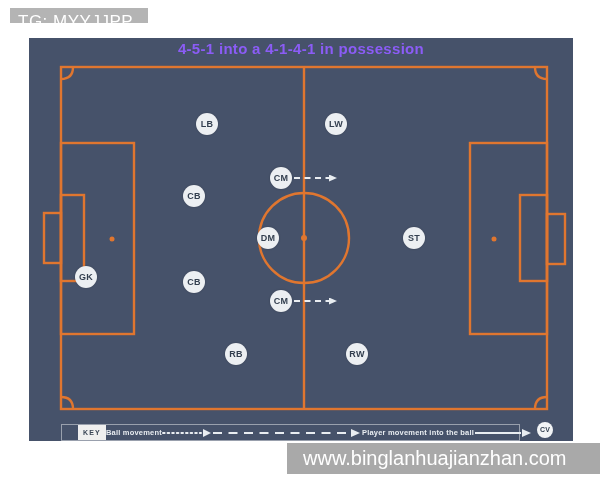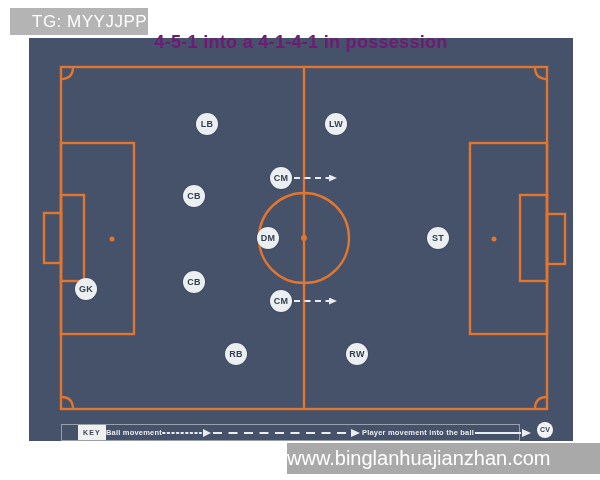--- a/index.html
+++ b/index.html
@@ -6,38 +6,38 @@
   body{
     width:600px;height:480px;background:#ffffff;overflow:hidden;
     font-family:"Liberation Sans", sans-serif;
     position:relative;
   }
   *{box-sizing:border-box;}
   .stage{position:absolute;left:0;top:0;width:600px;height:480px;}
 
   
   .wm-top{
-    position:absolute;left:10px;top:8px;width:138px;height:27px;
+    position:absolute;left:10px;top:8px;width:138px;height:15px;
     background:var(--wm-top-bg,#b4b4b4);color:var(--wm-text,#fff);
-    font-size:17px;line-height:27px;padding-left:22px;letter-spacing:.5px;
+    font-size:17px;line-height:27px;padding-left:8px;letter-spacing:.5px;text-decoration:underline;
   }
   .wm-bottom{
     position:absolute;left:287px;top:443px;width:313px;height:31px;
     background:var(--wm-bottom-bg,#a9a9a9);color:var(--wm-text,#fff);
-    font-size:20px;line-height:31px;padding-left:0;
+    font-size:20px;line-height:31px;padding-left:16px;
   }
 
   
   .panel{
     position:absolute;left:29px;top:38px;width:544px;height:403px;
     background:var(--panel-bg,#46526a);
   }
   .title{
-    position:absolute;left:29px;top:32px;width:544px;
-    text-align:center;color:#701a75;font-size:18px;font-weight:bold;
+    position:absolute;left:29px;top:40px;width:544px;
+    text-align:center;color:#8b5cf6;font-size:15px;font-weight:bold;
     letter-spacing:.3px;
   }
 
   svg.pitch{position:absolute;left:0;top:0;pointer-events:none;}
   .pitch-line{stroke:var(--pitch-line,#e0762f);stroke-width:2.4;fill:none;}
   .pitch-dot{fill:var(--pitch-line,#e0762f);stroke:none;}
   .move-arrow{stroke:var(--arrow,#e9edf1);stroke-width:2.2;stroke-dasharray:6 4.5;fill:none;}
 
   
   #players-layer{position:absolute;left:0;top:0;width:600px;height:480px;}
@@ -111,30 +111,30 @@
     <path class="pitch-line" d="M 547 397 Q 535 397 535 409"></path>
     <path class="pitch-line" d="M 73 409 Q 73 397 61 397"></path>
 
     <g id="arrows-layer">
         <line x1="294" y1="178" x2="336" y2="178" class="move-arrow" marker-end="url(#ah)"></line>
         <line x1="294" y1="301" x2="336" y2="301" class="move-arrow" marker-end="url(#ah)"></line>
       </g>
   </svg>
 
   <div id="players-layer">
-      <div class="player" style="left: 86px; top: 238px; margin-top: 40px;">GK</div>
+      <div class="player" style="left: 86px; top: 226px; margin-top: 40px;">GK</div>
       <div class="player" style="left: 207px; top: 124px;">LB</div>
       <div class="player" style="left: 194px; top: 196px;">CB</div>
       <div class="player" style="left: 194px; top: 282px;">CB</div>
       <div class="player" style="left: 207px; top: 354px; margin-left: 18px;">RB</div>
       <div class="player" style="left: 281px; top: 178px;">CM</div>
       <div class="player" style="left: 268px; top: 238px;">DM</div>
       <div class="player" style="left: 281px; top: 301px;">CM</div>
       <div class="player" style="left: 336px; top: 124px;">LW</div>
-      <div class="player" style="left: 380px; top: 238px; margin-left: 47px;">ST</div>
+      <div class="player" style="left: 356px; top: 238px; margin-left: 47px;">ST</div>
       <div class="player" style="left: 328px; top: 354px; margin-left: 18px;">RW</div>
     </div>
 
   <div class="keybar">
     <span class="keychip">KEY</span>
     <span class="keylabel">Ball movement</span>
     <svg class="glyph" width="50" height="10" viewBox="0 0 50 10">
       <line class="stroke" x1="1" y1="5" x2="39" y2="5" stroke-dasharray="1.6 3" stroke-linecap="round"></line>
       <path class="head" d="M41,1 L49,5 L41,9 Z"></path>
     </svg>

